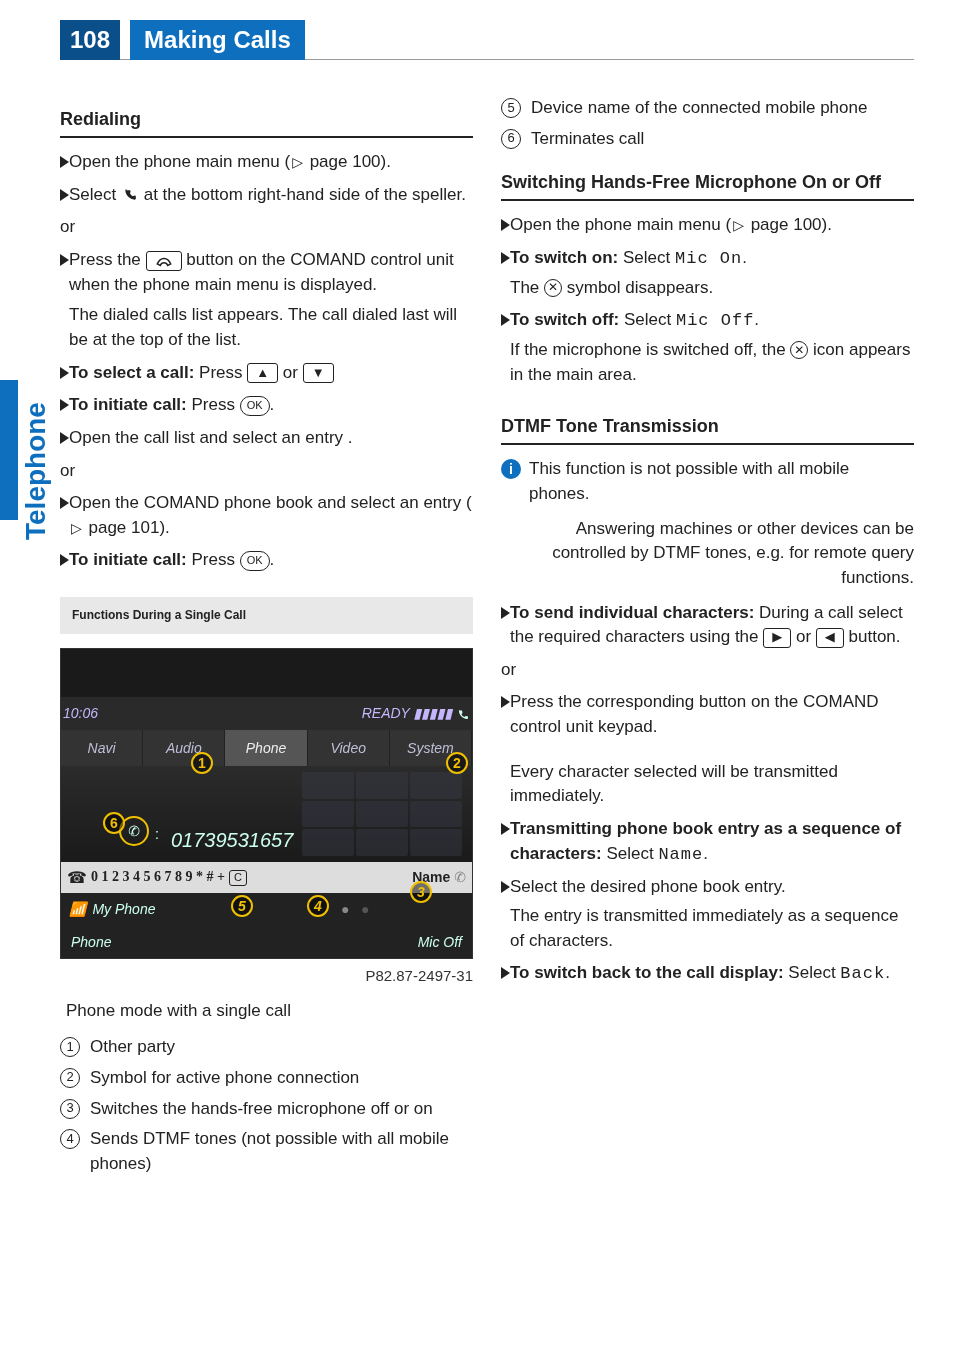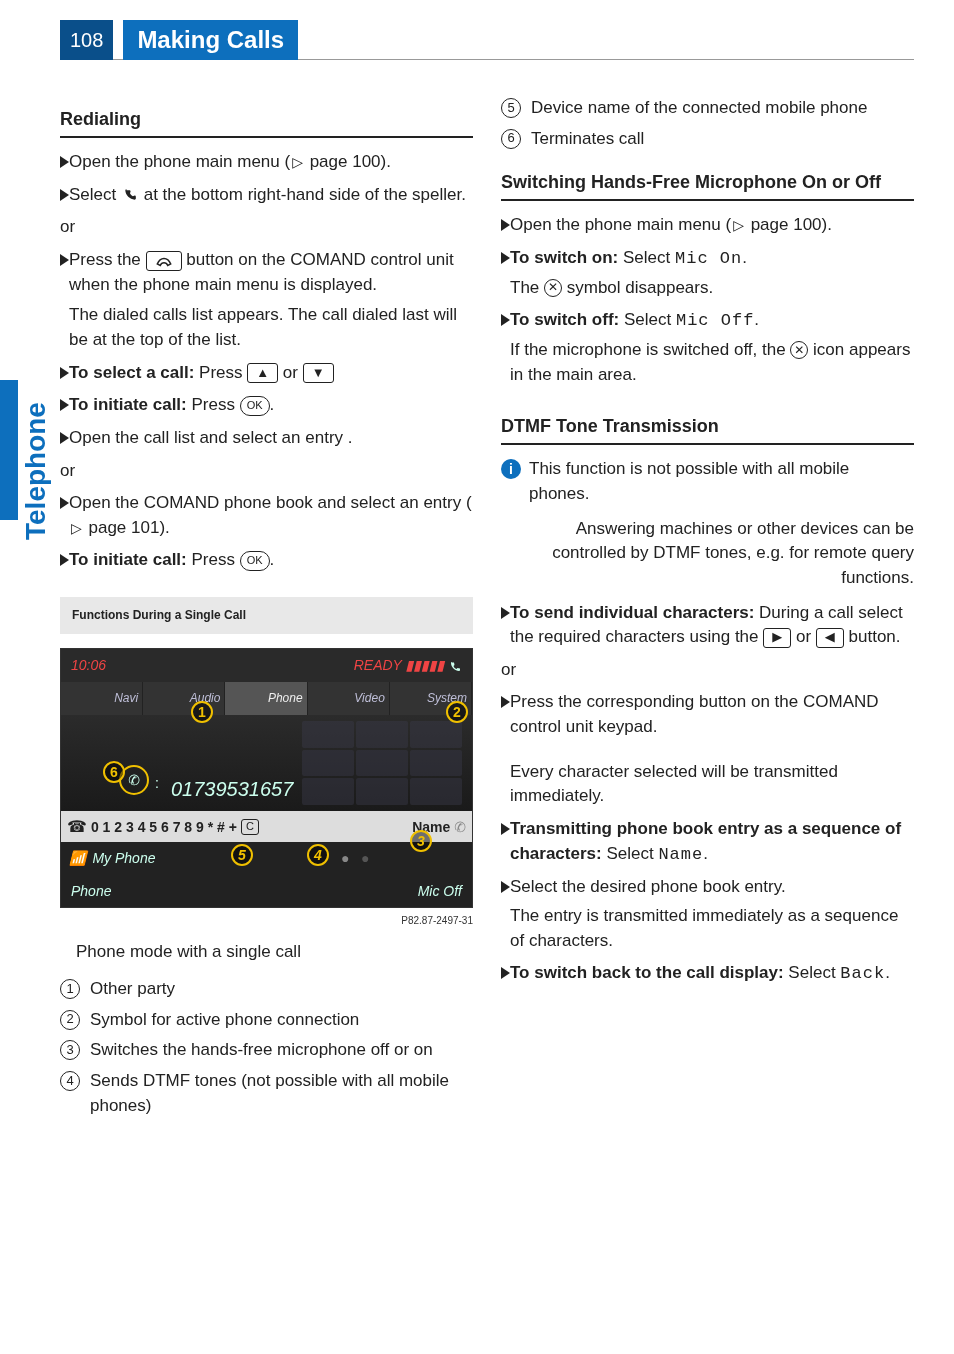--- a/index.html
+++ b/index.html
@@ -1,20 +1,20 @@
 <!DOCTYPE html>
 <html><head>
 <meta charset="utf-8">
 <style>
   * { box-sizing: border-box; margin: 0; padding: 0; }
   html, body { width: 954px; height: 1354px; background: #fff; font-family: Arial, Helvetica, sans-serif; color: #222; }
   .page { position: relative; width: 954px; height: 1354px; padding: 20px 40px 40px 60px; }
   .header-bar { background: #0d6fbd; color: #fff; font-weight: bold; font-size: 24px; padding: 6px 14px; display: inline-block; margin-left: 10px; }
   .header-row { display: flex; align-items: stretch; }
-  .page-num-box { background: #0a4f8a; color: #fff; font-weight: normal; font-size: 20px; padding: 1px 10px; display: flex; align-items: center; }
+  .page-num-box { background: #0a4f8a; color: #fff; font-weight: bold; font-size: 24px; padding: 1px 10px; display: flex; align-items: center; }
   .header-rule { border-bottom: 1px solid #999; width: 100%; margin-top: -1px; }
   .side-block { position: absolute; left: 0; top: 380px; width: 18px; height: 140px; background: #0d6fbd; }
   .side-text { position: absolute; left: 20px; top: 540px; transform: rotate(-90deg); transform-origin: left top; color: #0d6fbd; font-weight: bold; font-size: 28px; }
   .columns { display: flex; gap: 28px; margin-top: 36px; }
   .col { flex: 1; font-size: 17px; line-height: 1.45; }
   .h-sec { font-weight: bold; font-size: 18px; border-bottom: 2px solid #222; padding-bottom: 4px; margin: 10px 0 12px; }
   .h-sec-box { font-weight: bold; font-size: 12px; background: #e8e8e8; padding: 10px 12px; margin: 24px 0 14px; }
   p, li { margin-bottom: 8px; }
   .bullet-row { display: flex; align-items: flex-start; gap: 0; margin-bottom: 8px; }
   .tri { width: 0; height: 0; border-top: 6px solid transparent; border-bottom: 6px solid transparent; border-left: 9px solid #222; flex: 0 0 auto; margin-top: 6px; }
@@ -22,34 +22,34 @@
   .or { margin: 4px 0 8px; }
   .mono { font-family: "Courier New", monospace; letter-spacing: 1px; }
   .keybox { display: inline-flex; align-items: center; justify-content: center; border: 1.5px solid #222; border-radius: 3px; padding: 0 8px; height: 20px; vertical-align: middle; font-size: 13px; }
   .keybox.round { border-radius: 12px; padding: 0 6px; font-size: 11px; }
   .icon-phone { display: inline-block; width: 18px; height: 14px; vertical-align: middle; }
   .info-icon { display: inline-flex; width: 20px; height: 20px; border-radius: 50%; background: #0d6fbd; color: #fff; align-items: center; justify-content: center; font-weight: bold; font-size: 14px; margin-right: 8px; flex: 0 0 auto; margin-top: 2px; }
   .cross-icon { display: inline-flex; width: 18px; height: 18px; border: 1.5px solid #222; border-radius: 50%; align-items: center; justify-content: center; font-size: 12px; vertical-align: middle; }
   .circle-num { display: inline-flex; width: 20px; height: 20px; border: 1.5px solid #222; border-radius: 50%; align-items: center; justify-content: center; font-size: 13px; margin-right: 10px; flex: 0 0 auto; margin-top: 2px; }
   .num-row { display: flex; align-items: flex-start; margin-bottom: 6px; }
   .screenshot { width: 100%; background: #1a1a1a; border: 1px solid #333; color: #ddd; font-family: Arial, sans-serif; font-size: 14px; margin-bottom: 6px; }
-  .scr-top { background: #2a2a2a; display: flex; justify-content: space-between; padding: 6px 10px; color: #ef4444; font-style: italic; }
+  .scr-top { background: #2a2a2a; display: flex; justify-content: space-between; padding: 6px 2px; color: #c4b5fd; font-style: italic; margin-top: 48px; }
   .scr-tabs { display: flex; background: #333; }
-  .scr-tab { flex: 1; text-align: right; padding: 8px 4px; color: #bfbfd8; border-right: 1px solid #222; font-style: italic; font-size: 12px; }
+  .scr-tab { flex: 1; text-align: center; padding: 8px 4px; color: #bfbfd8; border-right: 1px solid #222; font-style: italic; font-size: 14px; }
   .scr-tab.active { background: #555; color: #eee; }
   .scr-main { position: relative; height: 96px; background: linear-gradient(#2b2b2b, #1a1a1a); }
   .scr-marker { position: absolute; display: inline-flex; align-items: center; justify-content: center; width: 22px; height: 22px; border: 2px solid #f0c000; color: #f0c000; border-radius: 50%; font-weight: bold; font-size: 14px; background: rgba(0,0,0,0.5); z-index:5;}
   .scr-number { position: absolute; left: 110px; top: 60px; color: #cfe; font-style: italic; font-size: 20px; }
   .scr-handset { position: absolute; left: 58px; top: 50px; width: 30px; height: 30px; border: 2px solid #f0c000; border-radius: 50%; display:flex; align-items:center; justify-content:center; color:#cfe; }
   .scr-keyrow { background: #ddd; color: #222; display: flex; align-items: center; font-size: 14px; padding: 4px 6px; gap: 4px; }
-  .scr-keyrow .k { font-weight: bold; }
+  .scr-keyrow .k { font-weight: bold; font-family: Liberation Serif, serif; }
   .scr-bottom { background: #222; display: flex; align-items: center; padding: 6px 8px; color: #cfe; font-style: italic; position:relative; }
   .scr-menu { background: #222; display: flex; justify-content: space-between; padding: 6px 10px; color: #cfe; font-style: italic; }
-  .scr-ref { text-align: right; font-size: 10px; color: #333; margin-bottom: 12px; }
-  .caption { margin: 10px 16px 12px; }
+  .scr-ref { text-align: right; font-size: 15px; color: #333; margin-bottom: 12px; }
+  .caption { margin: 10px 6px 12px; }
   .keypad-blur { position:absolute; right:10px; top:6px; width:160px; height:84px; display:grid; grid-template-columns:repeat(3,1fr); grid-template-rows:repeat(3,1fr); gap:2px; opacity:0.45;}
   .keypad-blur div{ background:#3a3a4a; border-radius:2px;}
 </style>
 </head>
 <body>
 
 <div class="page">
   <div class="header-row">
     <div class="page-num-box">108</div>
     <div class="header-bar">Making Calls</div>

